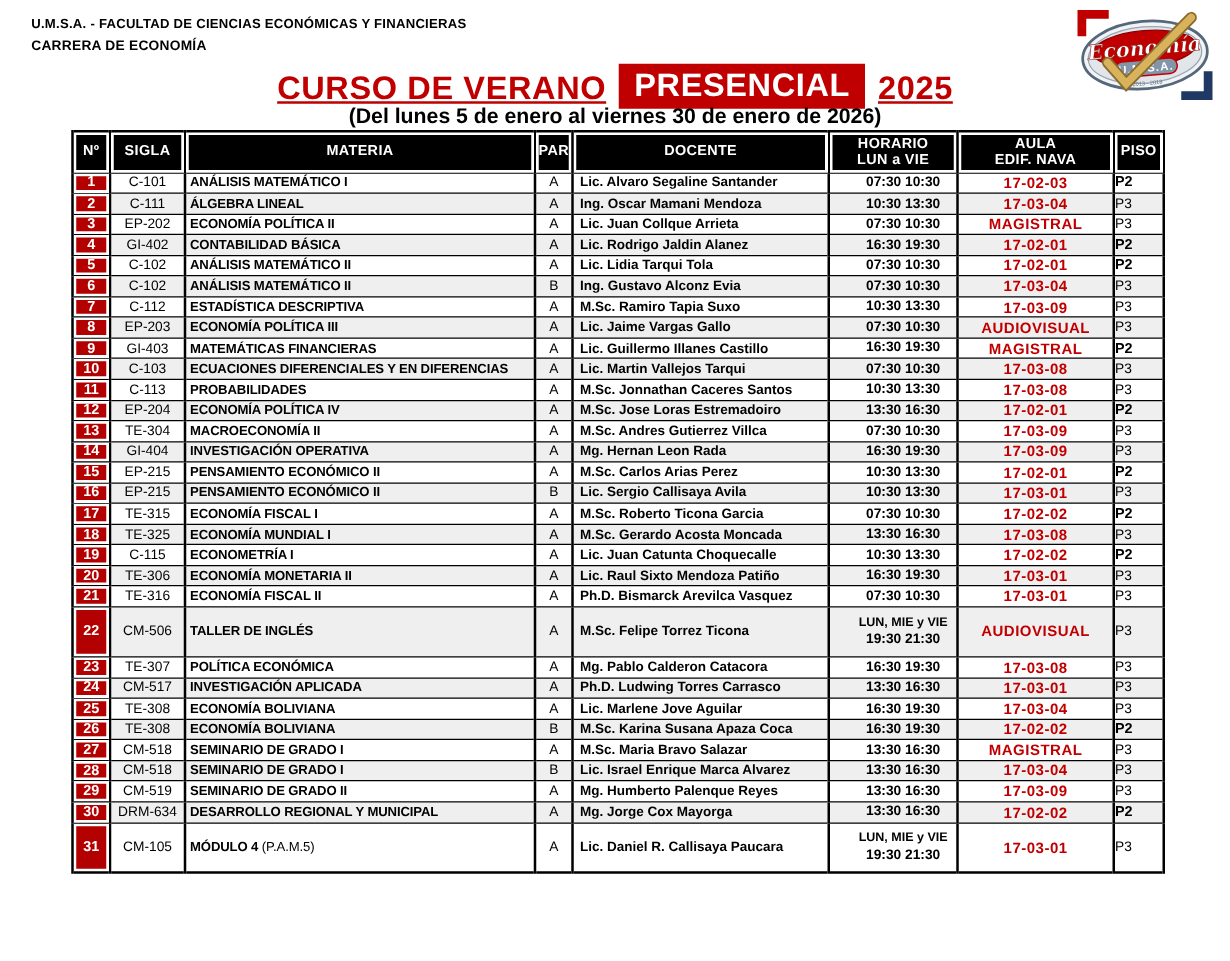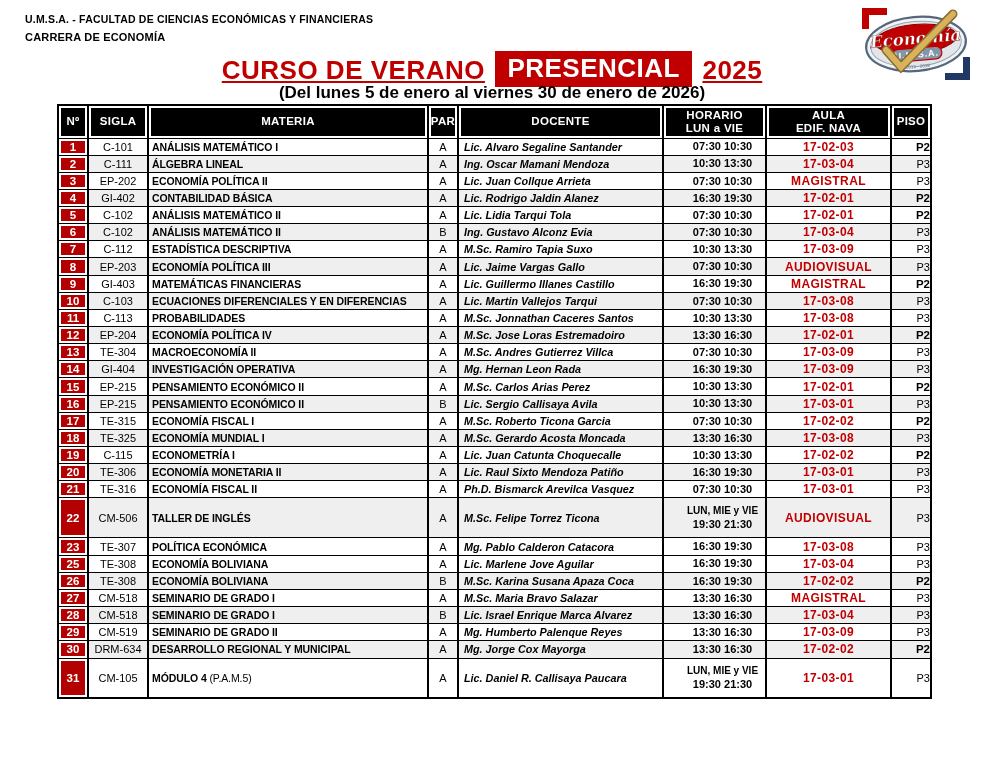--- a/index.html
+++ b/index.html
@@ -26,25 +26,25 @@
   th{position:relative;background:#fff;font-weight:700;}
   .hbox{position:absolute;inset:2px;background:#000;color:#fff;display:flex;flex-direction:column;align-items:center;justify-content:center;font-size:11.5px;line-height:13px;letter-spacing:.3px;}
   td{font-size:11px;background:#fff;white-space:nowrap;}
   tr.alt td{background:var(--rowalt);}
   td.c-num{position:relative;background:#fff !important;}
   .numbox{position:absolute;inset:2px;background:var(--numred);color:#fff;font-weight:800;display:flex;align-items:center;justify-content:center;font-size:11.5px;}
   td.c-sigla{text-align:center;font-size:11px;}
   td.c-materia{text-align:left;padding:0 3px;font-weight:700;font-size:10.5px;letter-spacing:-.1px;}
   td.c-materia .note{font-weight:400;}
   td.c-par{text-align:center;}
-  td.c-docente{text-align:left;padding:0 5px;font-style:italic;font-weight:600;font-size:10.8px;}
+  td.c-docente{text-align:left;padding:0 5px;font-weight:600;font-size:10.8px;}
   td.c-horario{text-align:center;font-weight:600;font-size:11px;line-height:12.5px;padding-left:16px;}
   td.c-horario .hl-small{font-size:10px;font-weight:600;}
   td.c-aula{text-align:center;color:var(--red);font-weight:800;font-size:12px;letter-spacing:.4px;}
-  td.c-piso{text-align:right;font-size:11px;margin-left:26px;}
+  td.c-piso{text-align:left;font-size:11px;margin-left:26px;}
   td.c-piso.pbold{font-weight:800;font-size:11.5px;}
 </style>
 </head>
 <body style="--red: #C00000; --numred: #B30000; --rowalt: #EFEFEF;">
 
 <div class="institution">
   <div class="inst1">U.M.S.A. - FACULTAD DE CIENCIAS ECONÓMICAS Y FINANCIERAS</div>
   <div class="inst2">CARRERA DE ECONOMÍA</div>
 </div>
 
@@ -445,20 +445,34 @@
         <td class="c-sigla">TE-307</td>
         <td class="c-materia"><span>POLÍTICA ECONÓMICA</span></td>
         <td class="c-par">A</td>
         <td class="c-docente">Mg. Pablo  Calderon Catacora</td>
         <td class="c-horario">
           <div>16:30 19:30</div>
         </td>
         <td class="c-aula">17-03-08</td>
         <td class="c-piso">P3</td>
       </tr>
+      <tr class="alt">
+        <td class="c-num">
+          <div class="numbox">24</div>
+        </td>
+        <td class="c-sigla">CM-517</td>
+        <td class="c-materia"><span>INVESTIGACIÓN APLICADA</span></td>
+        <td class="c-par">A</td>
+        <td class="c-docente">Ph.D. Ludwing  Torres Carrasco</td>
+        <td class="c-horario">
+          <div>13:30 16:30</div>
+        </td>
+        <td class="c-aula">17-03-01</td>
+        <td class="c-piso">P3</td>
+      </tr>
       <tr>
         <td class="c-num">
           <div class="numbox">25</div>
         </td>
         <td class="c-sigla">TE-308</td>
         <td class="c-materia"><span>ECONOMÍA BOLIVIANA</span></td>
         <td class="c-par">A</td>
         <td class="c-docente">Lic. Marlene Jove Aguilar</td>
         <td class="c-horario">
           <div>16:30 19:30</div>

